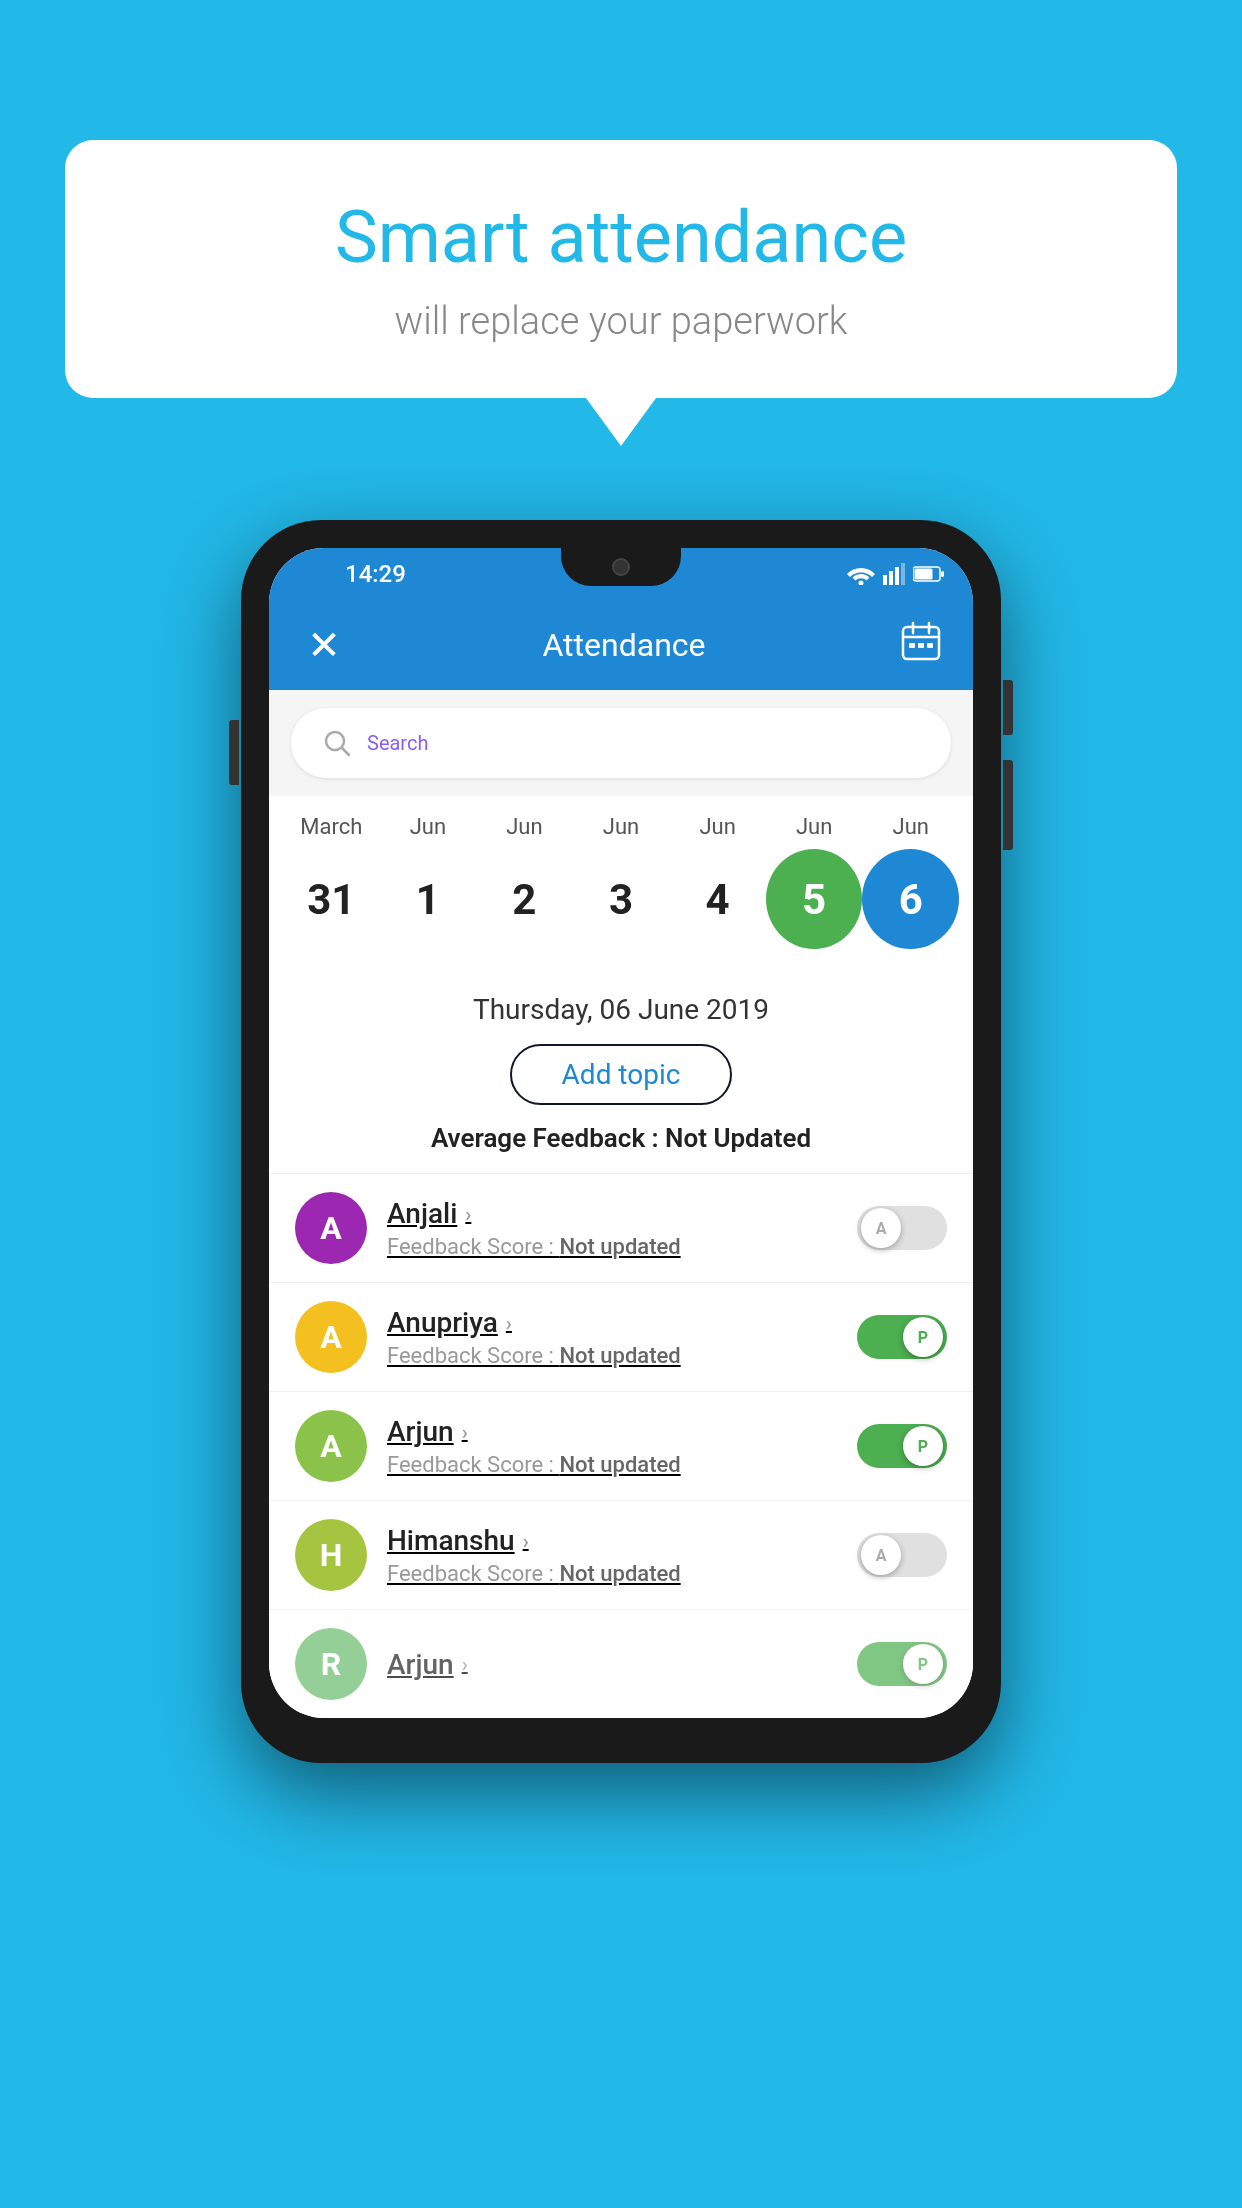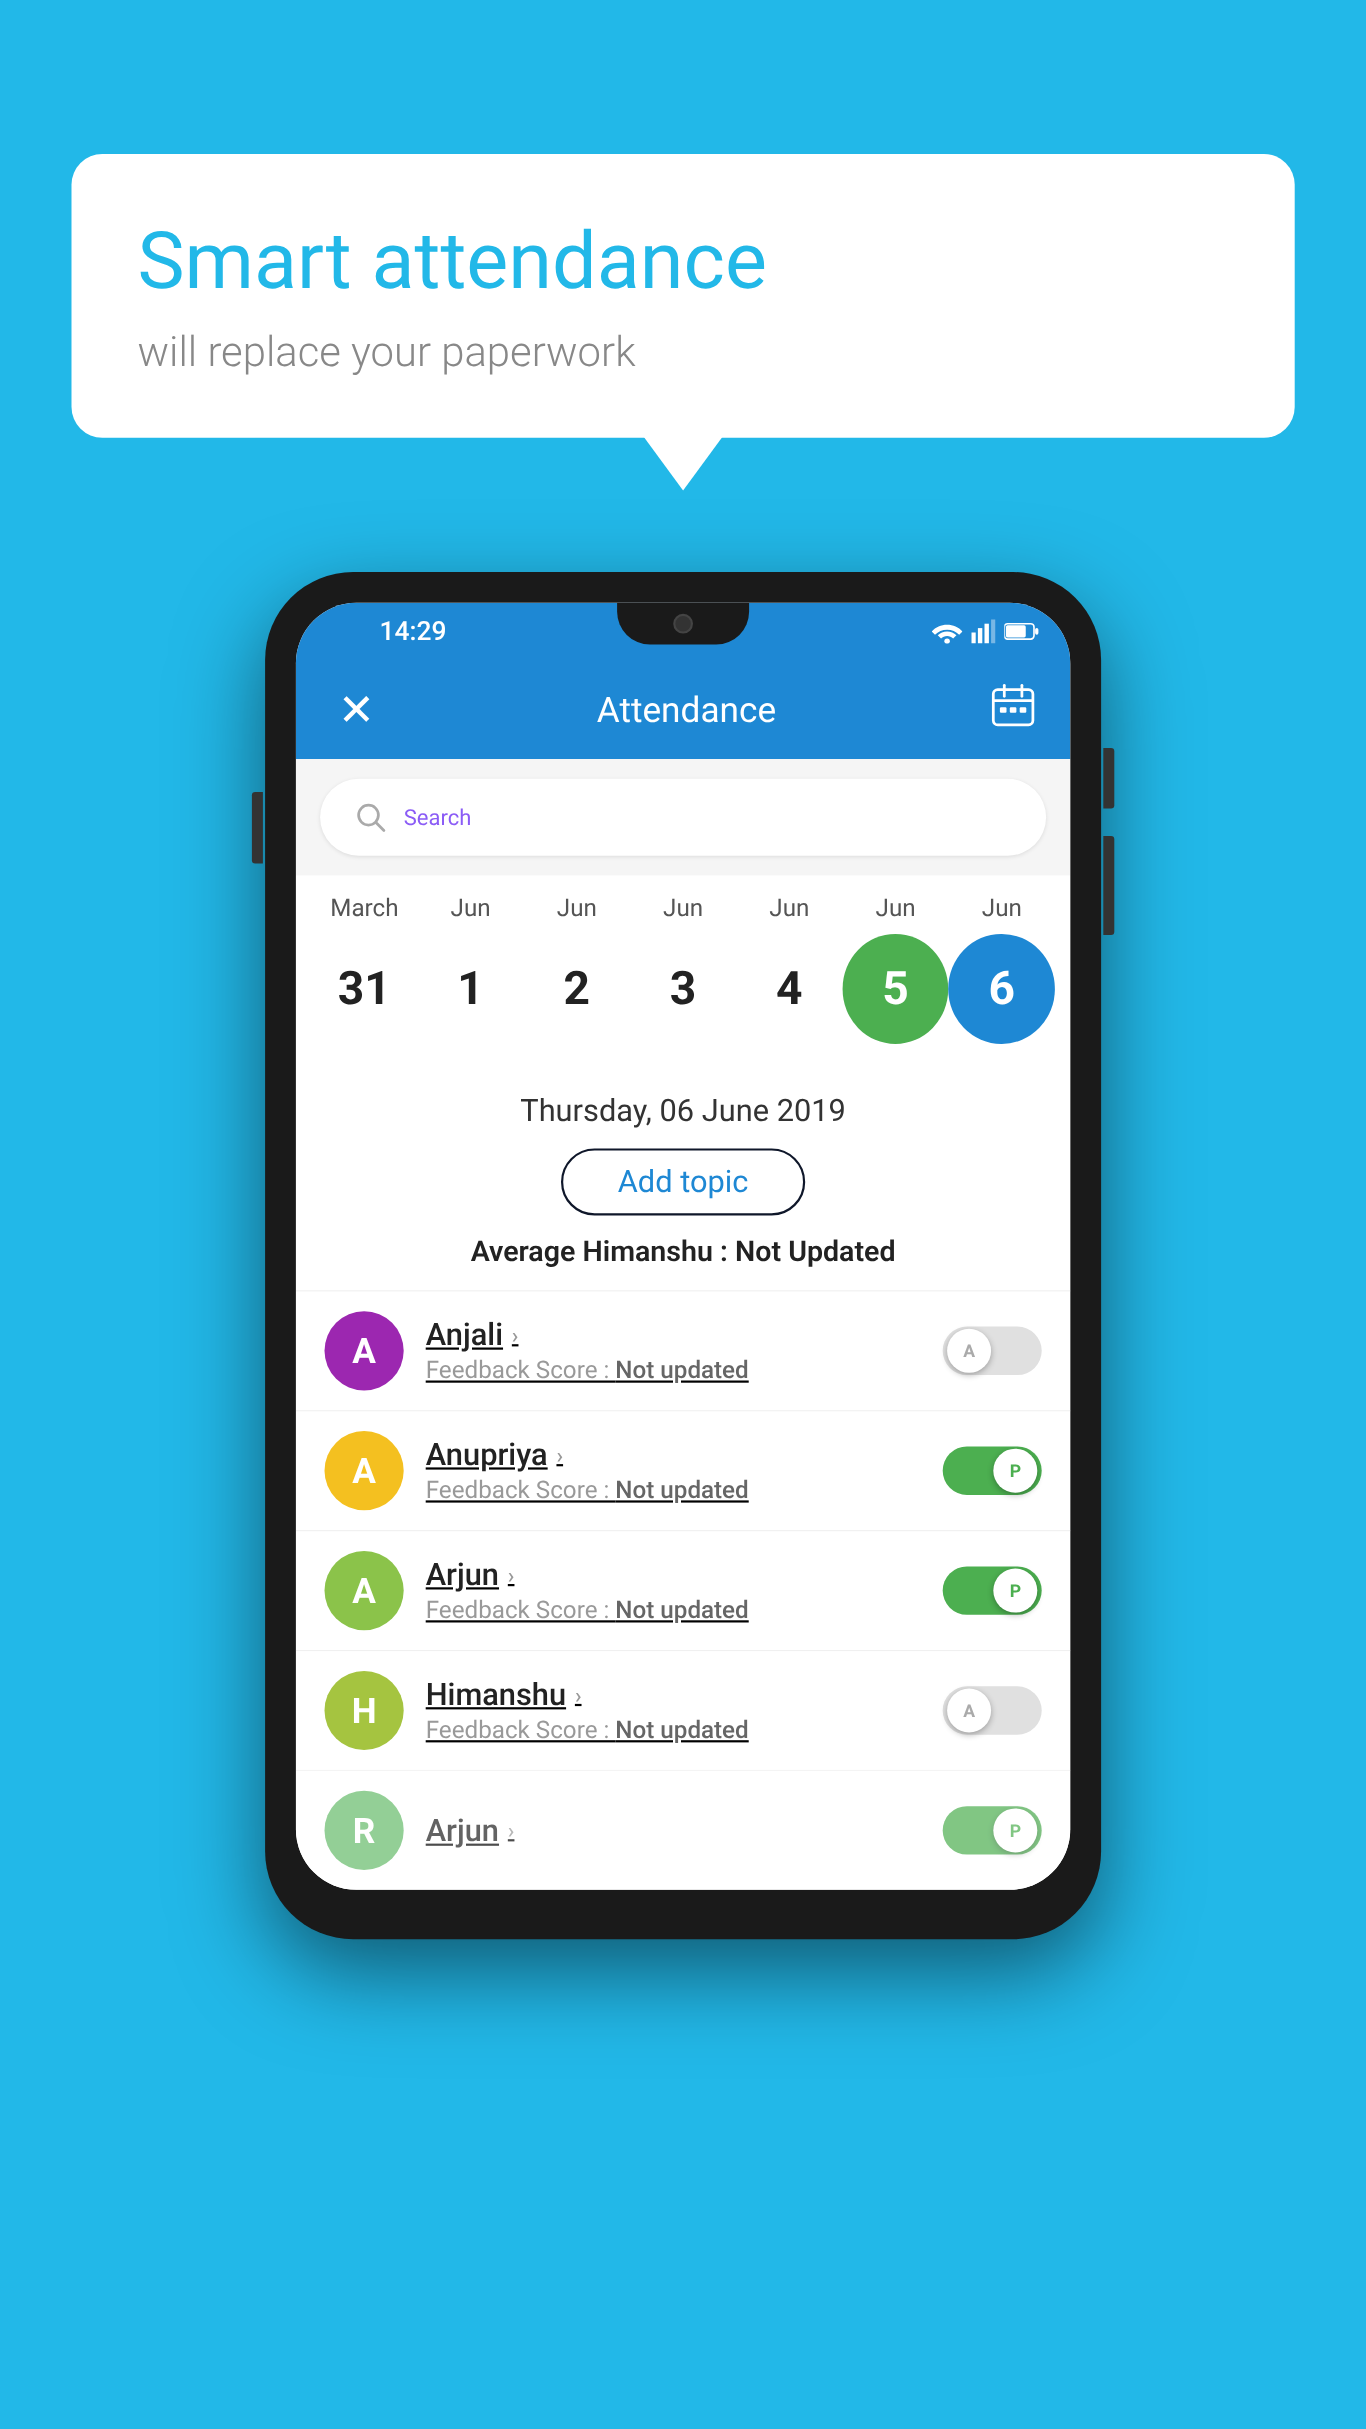--- a/index.html
+++ b/index.html
@@ -18,21 +18,21 @@
       position: absolute;
       top: 140px;
       left: 65px;
       right: 65px;
     }
 
     .speech-bubble {
       background: white;
       border-radius: 28px;
       padding: 55px 60px 55px 60px;
-      text-align: left;
+      text-align: center;
       position: relative;
     }
 
     .speech-bubble::after {
       content: '';
       position: absolute;
       bottom: -48px;
       left: 50%;
       transform: translateX(-50%);
       width: 0;
@@ -510,21 +510,21 @@
           <div class="date-item">4</div>
           <div class="date-item today">5</div>
           <div class="date-item selected">6</div>
         </div>
       </div>
 
       <div class="date-info-section">
         <div class="selected-date-text">Thursday, 06 June 2019</div>
         <div class="add-topic-btn">Add topic</div>
         <div class="avg-feedback-text">
-          <span>Average Himanshu : </span><span style="color:#222;font-weight:600;">Not Updated</span>
+          <span>Average Feedback : </span><span style="color:#222;font-weight:600;">Not Updated</span>
         </div>
       </div>
 
       <div class="students-list">
 
         <div class="student-item">
           <div class="student-avatar" style="background-color:#9c27b0;">A</div>
           <div class="student-info">
             <div class="student-name">
               <span>Anjali</span>

